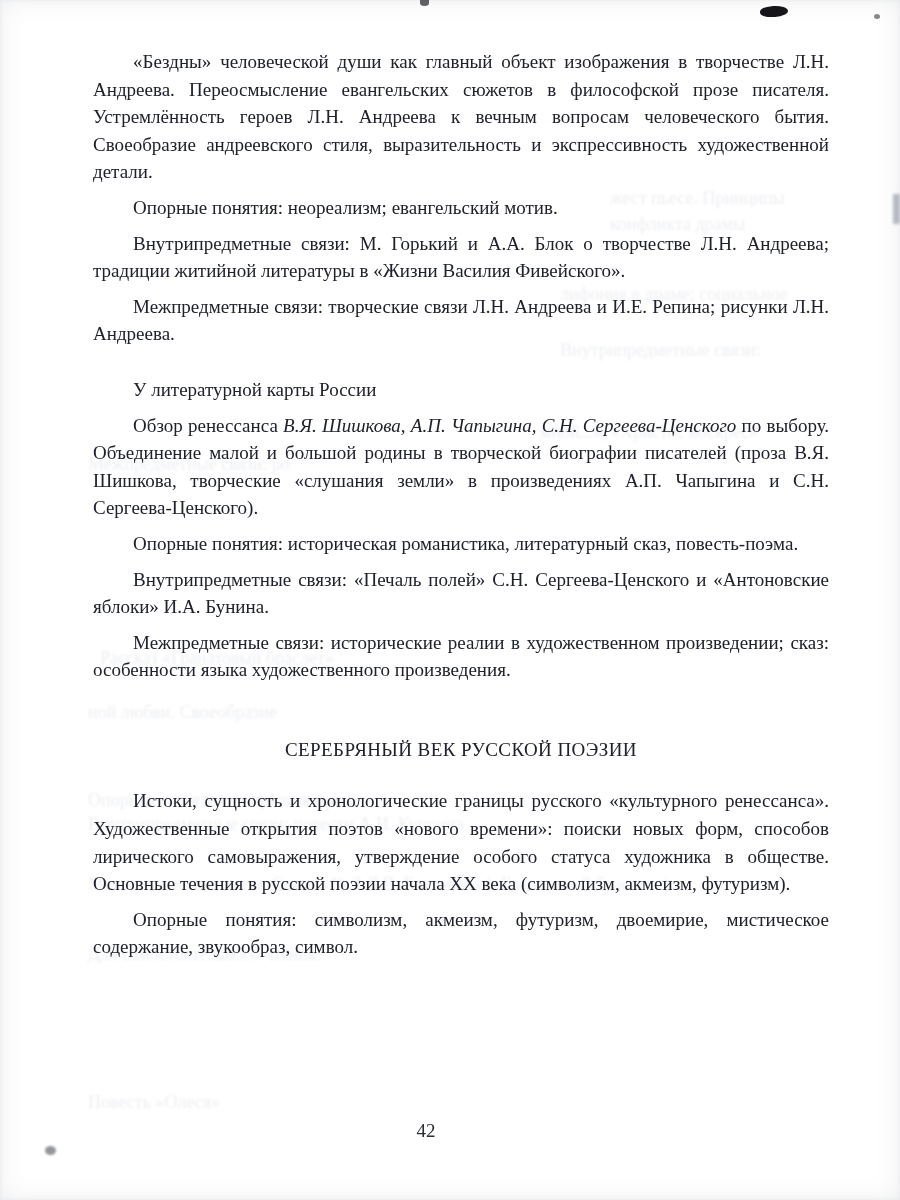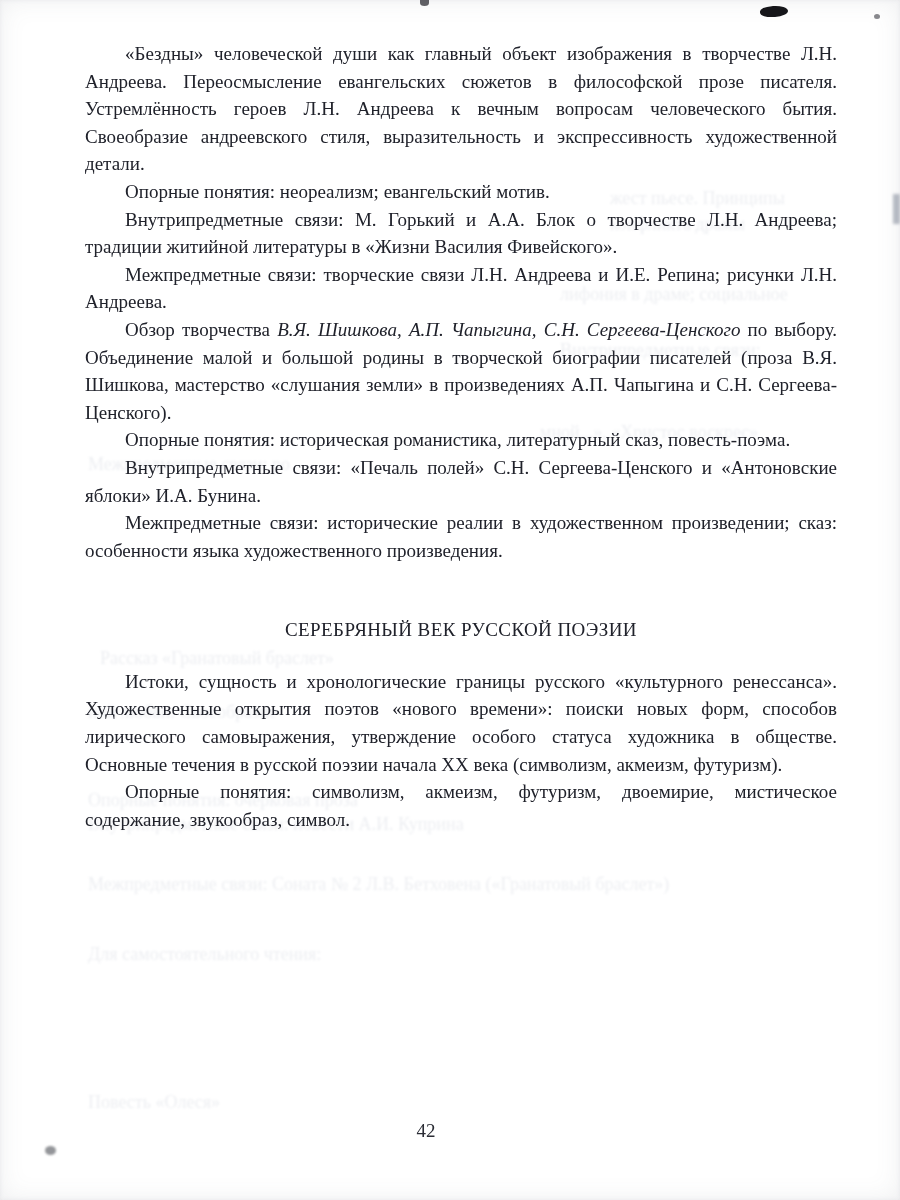--- a/index.html
+++ b/index.html
@@ -23,21 +23,21 @@
     position: absolute;
     left: 85px;
     right: 63px;
     top: 40px;
     font-size: 19px;
     line-height: 27.6px;
     text-align: justify;
     hyphens: auto;
     -webkit-hyphens: auto;
   }
-  .text p { margin: 0; text-indent: 40px; }
+  .text p { margin: 8px; text-indent: 40px; }
   .text p.h-left {
     font-weight: bold;
     margin-top: 28px;
     text-align: left;
   }
   .text h2.h-center {
     font-size: 19px;
     font-weight: bold;
     text-align: center;
     text-indent: 0;
@@ -105,21 +105,22 @@
   <div class="artifact a2"></div>
   <div class="artifact a3"></div>
   <div class="artifact a4"></div>
   <div class="artifact a5"></div>
 
   <main class="text" id="doc">
       <p class="para"><span class="seg-n">«Бездны» человеческой души как главный объект изображения в творчестве Л.Н. Андреева. Переосмысление евангельских сюжетов в философской прозе писателя. Устремлённость героев Л.Н. Андреева к вечным вопросам человеческого бытия. Своеобразие андреевского стиля, выразительность и экспрессивность художественной детали.</span></p>
       <p class="para"><span class="seg-b">Опорные понятия:</span><span class="seg-n"> неореализм; евангельский мотив.</span></p>
       <p class="para"><span class="seg-b">Внутрипредметные связи:</span><span class="seg-n"> М. Горький и А.А. Блок о творчестве Л.Н. Андреева; традиции житийной литературы в «Жизни Василия Фивейского».</span></p>
       <p class="para"><span class="seg-b">Межпредметные связи:</span><span class="seg-n"> творческие связи Л.Н. Андреева и И.Е. Репина; рисунки Л.Н. Андреева.</span></p>
-      <p class="para"><span class="seg-n">Обзор творчества </span><span class="seg-i">В.Я. Шишкова, А.П. Чапыгина, С.Н. Сергеева-Ценского</span><span class="seg-n"> по выбору. Объединение малой и большой родины в творческой биографии писателей (проза В.Я. Шишкова, мастерство «слушания земли» в произведениях А.П. Чапыгина и С.Н. Сергеева-Ценского).</span></p>
+      <p class="h-left"><span class="seg-b">У литературной карты России</span></p>
+      <p class="para"><span class="seg-n">Обзор ренессанса </span><span class="seg-i">В.Я. Шишкова, А.П. Чапыгина, С.Н. Сергеева-Ценского</span><span class="seg-n"> по выбору. Объединение малой и большой родины в творческой биографии писателей (проза В.Я. Шишкова, творческие «слушания земли» в произведениях А.П. Чапыгина и С.Н. Сергеева-Ценского).</span></p>
       <p class="para"><span class="seg-b">Опорные понятия:</span><span class="seg-n"> историческая романистика, литературный сказ, повесть-поэма.</span></p>
       <p class="para"><span class="seg-b">Внутрипредметные связи:</span><span class="seg-n"> «Печаль полей» С.Н. Сергеева-Ценского и «Антоновские яблоки» И.А. Бунина.</span></p>
       <p class="para"><span class="seg-b">Межпредметные связи:</span><span class="seg-n"> исторические реалии в художественном произведении; сказ: особенности языка художественного произведения.</span></p>
       <h2 class="h-center"><span class="seg-b">СЕРЕБРЯНЫЙ ВЕК РУССКОЙ ПОЭЗИИ</span></h2>
       <p class="para"><span class="seg-n">Истоки, сущность и хронологические границы русского «культурного ренессанса». Художественные открытия поэтов «нового времени»: поиски новых форм, способов лирического самовыражения, утверждение особого статуса художника в обществе. Основные течения в русской поэзии начала XX века (символизм, акмеизм, футуризм).</span></p>
       <p class="para"><span class="seg-b">Опорные понятия:</span><span class="seg-n"> символизм, акмеизм, футуризм, двоемирие, мистическое содержание, звукообраз, символ.</span></p>
     </main>
 
   <div class="pagenum">42</div>
 

